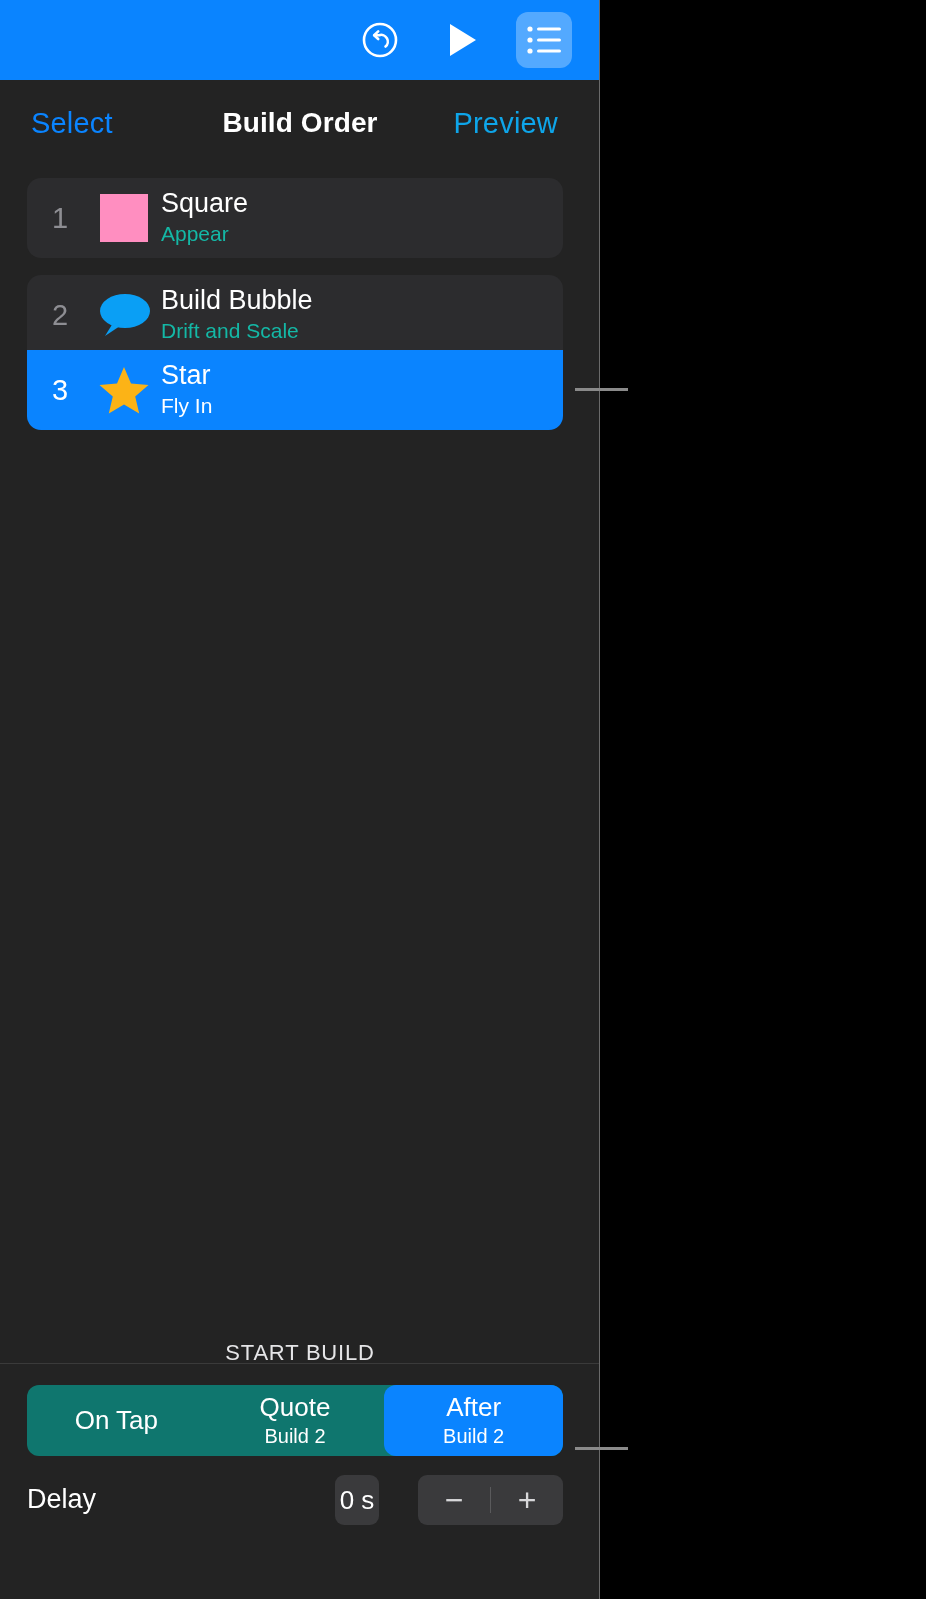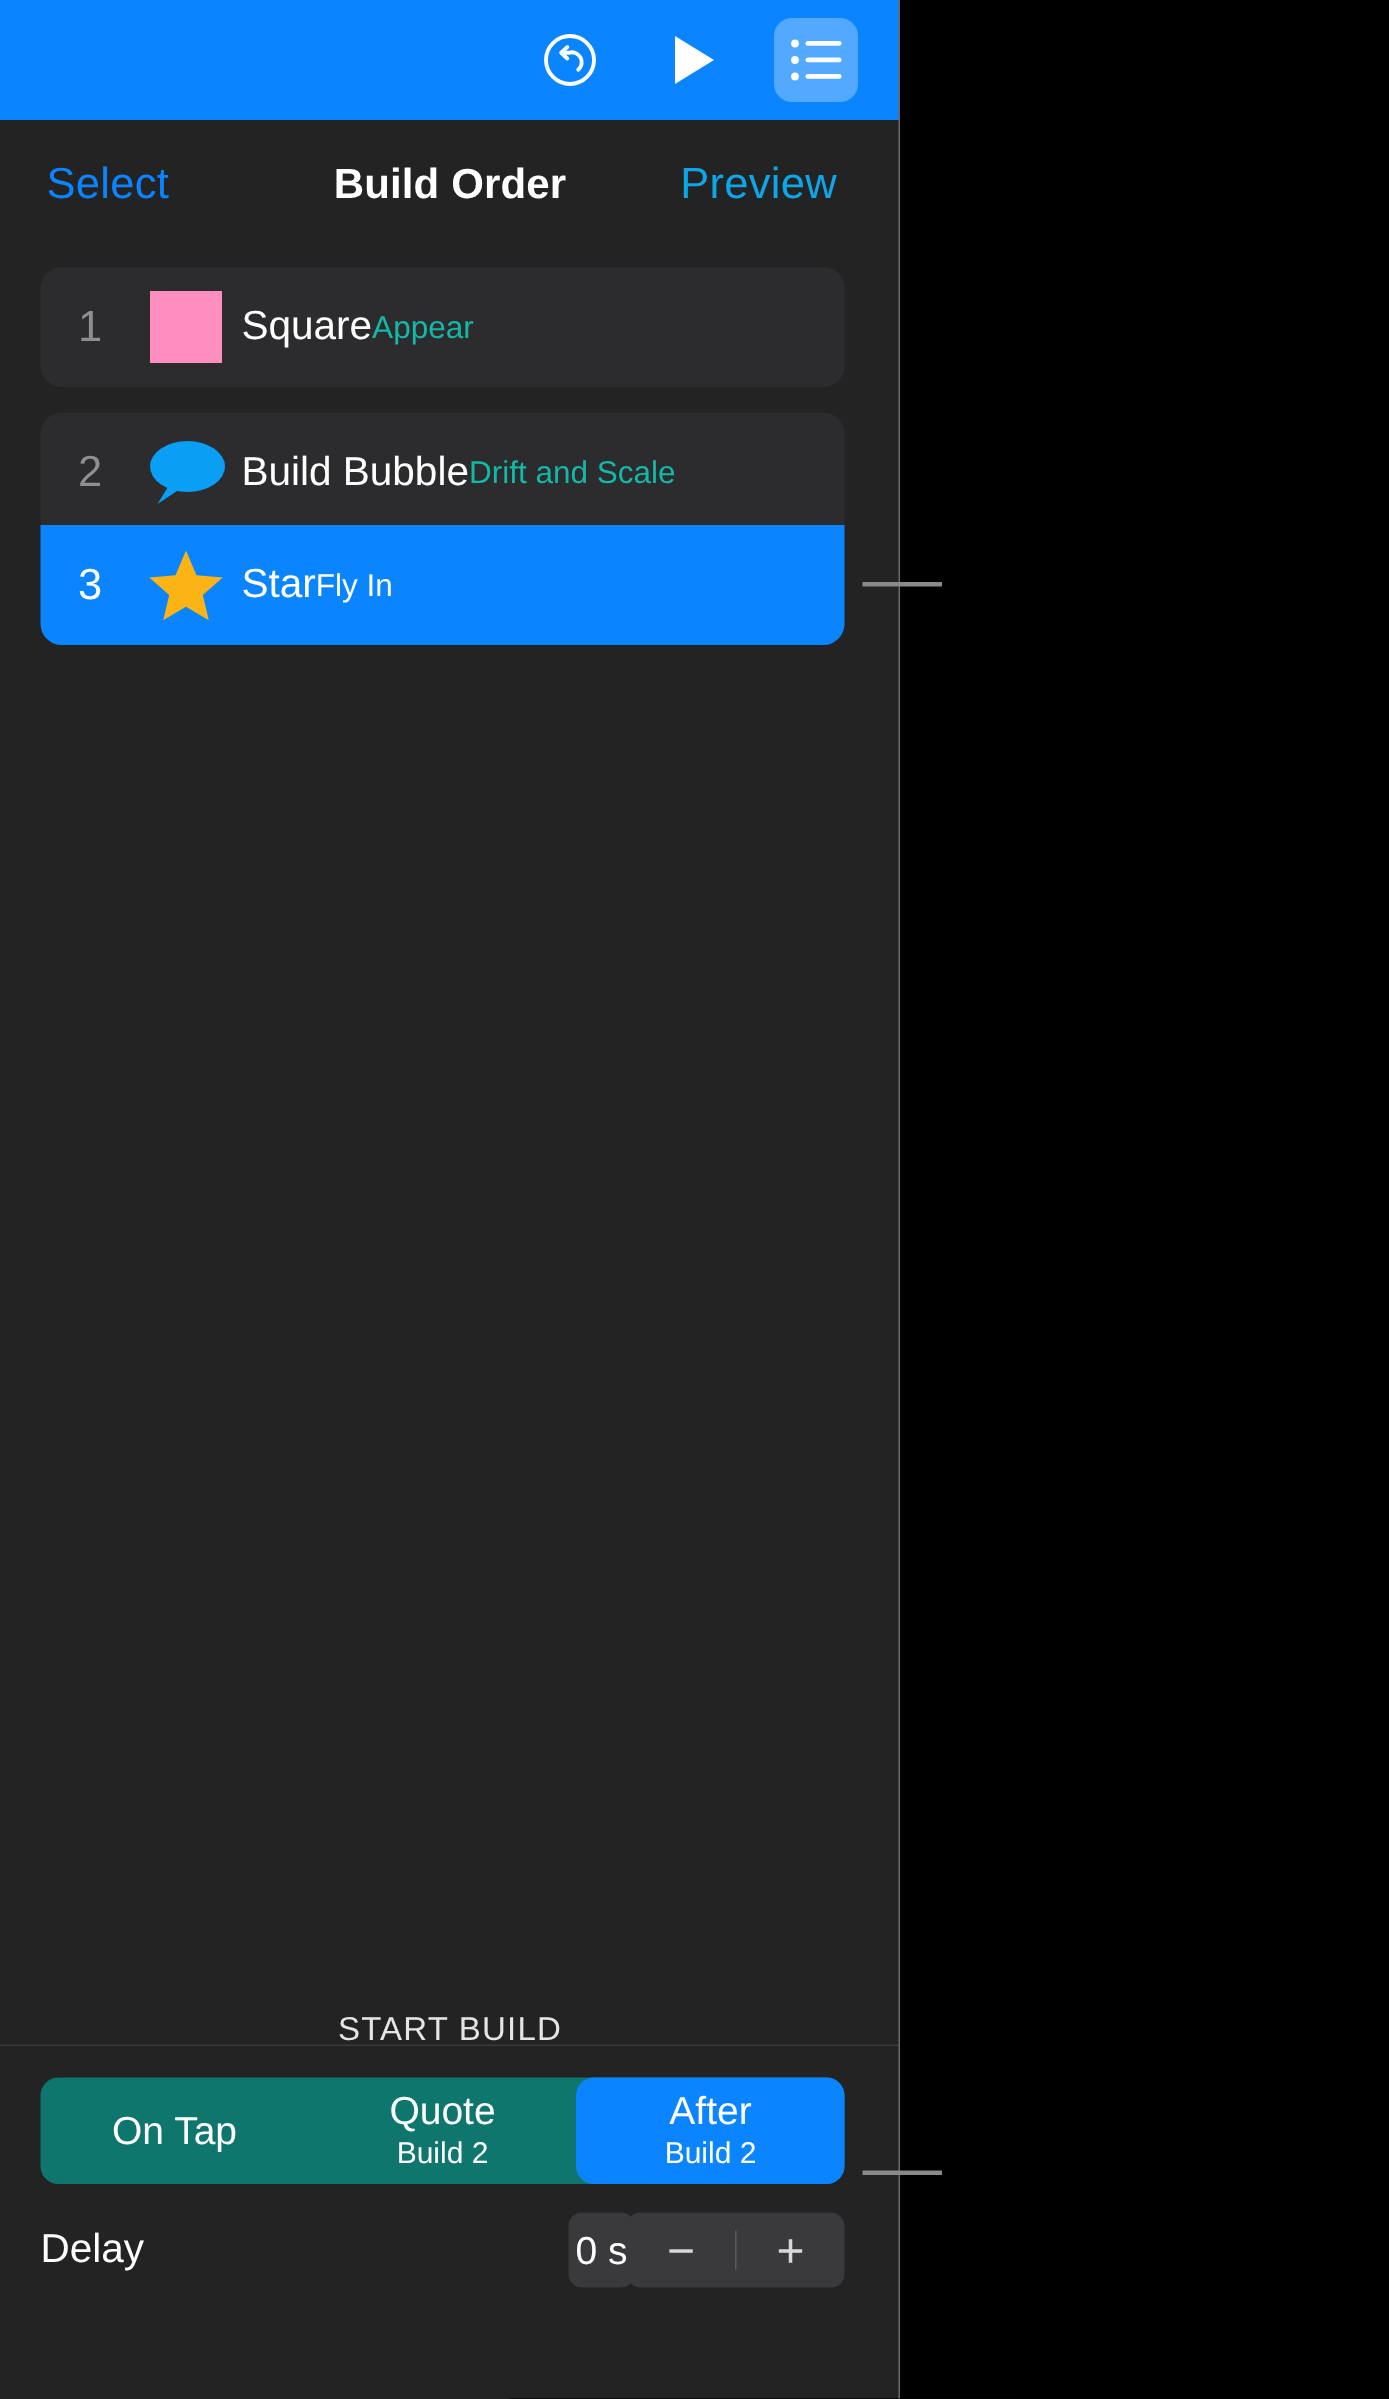--- a/index.html
+++ b/index.html
@@ -112,21 +112,21 @@
   .row-icon {
     width: 62px;
     flex: 0 0 62px;
     display: flex;
     align-items: center;
     justify-content: center;
   }
 
   .row-text {
     display: flex;
-    flex-direction: row;
+    flex-direction: column;
     justify-content: center;
     margin-left: 6px;
   }
   .row-title {
     font-size: 27px;
     color: #ffffff;
     line-height: 1.08;
   }
   .row-sub {
     font-size: 21px;
@@ -189,21 +189,20 @@
   }
   .delay-value {
     position: absolute;
     left: 335px; top: 1475px;
     width: 44px; height: 50px;
     background: #3a3a3c;
     border-radius: 9px;
     display: flex; align-items: center; justify-content: center;
     font-size: 26px;
     color: #ffffff;
-    margin-left: 44px;
   }
   .stepper {
     position: absolute;
     left: 418px; top: 1475px;
     width: 145px; height: 50px;
     background: #3a3a3c;
     border-radius: 9px;
     display: flex;
     align-items: center;
   }

